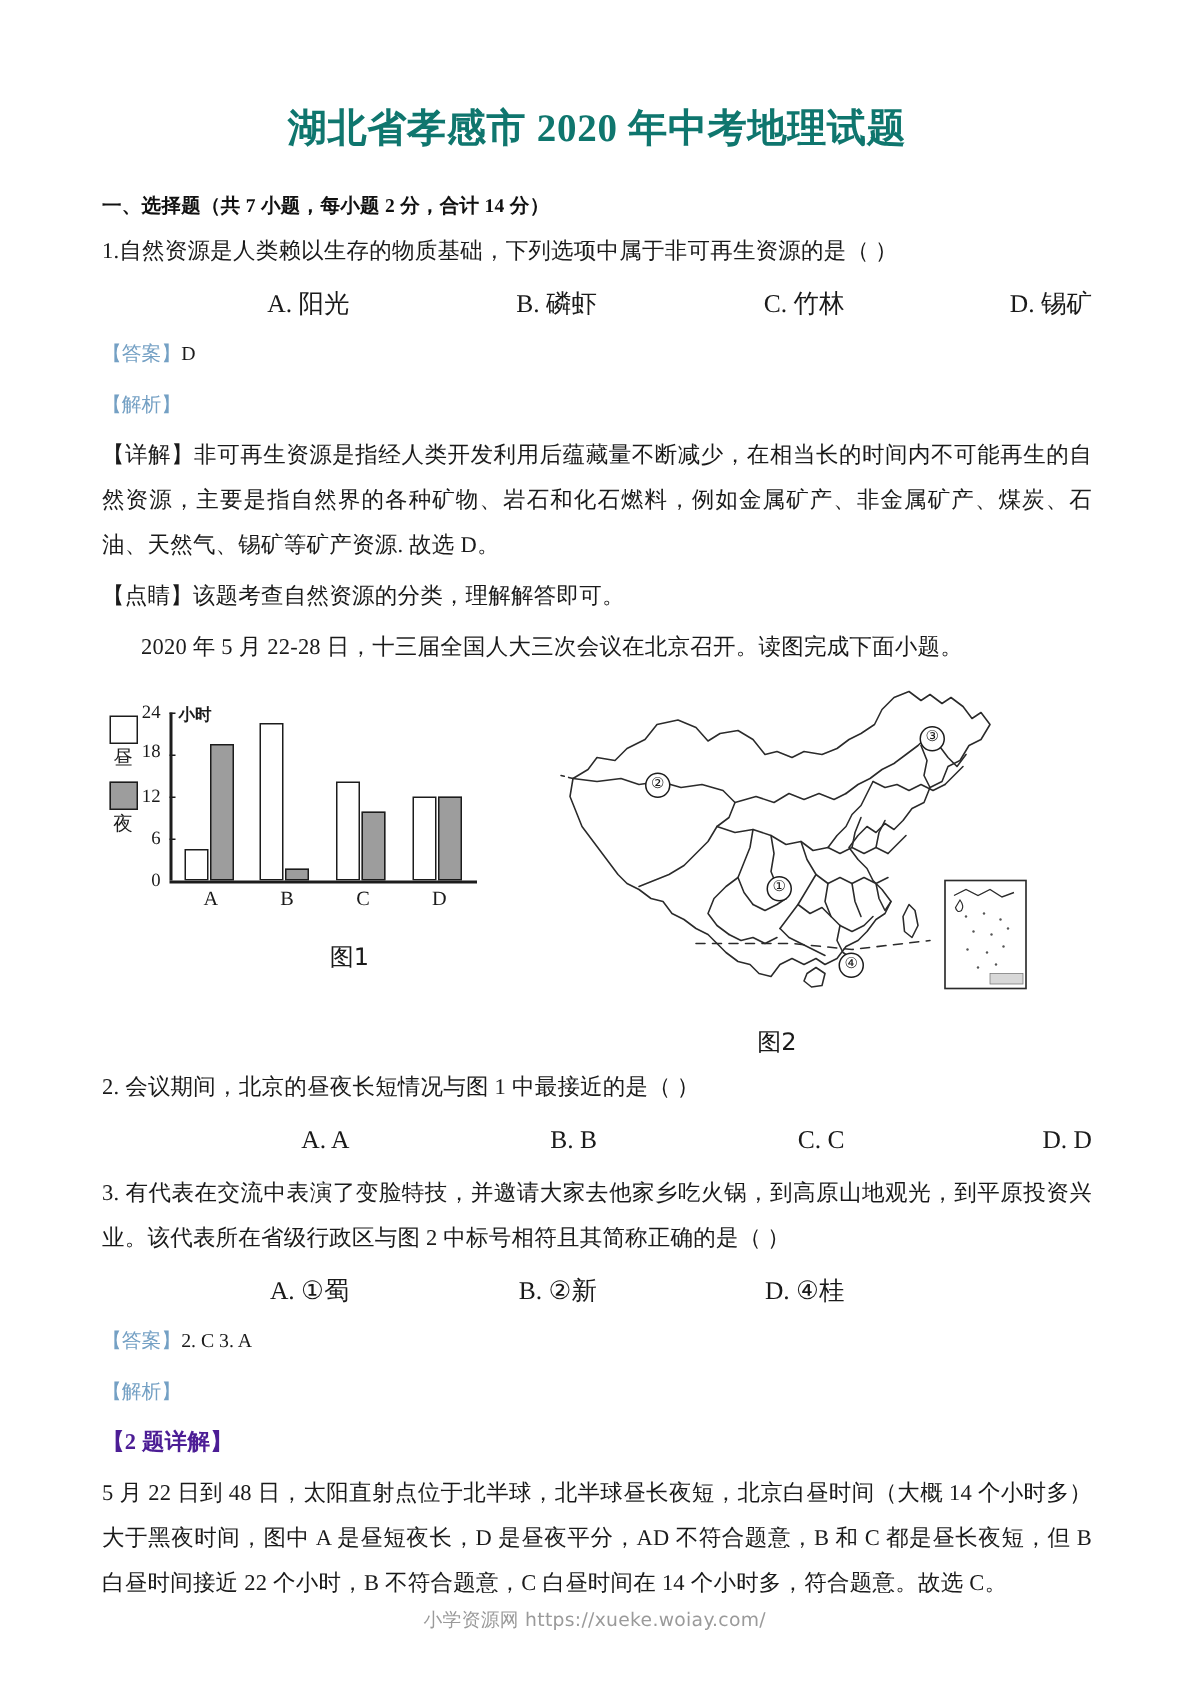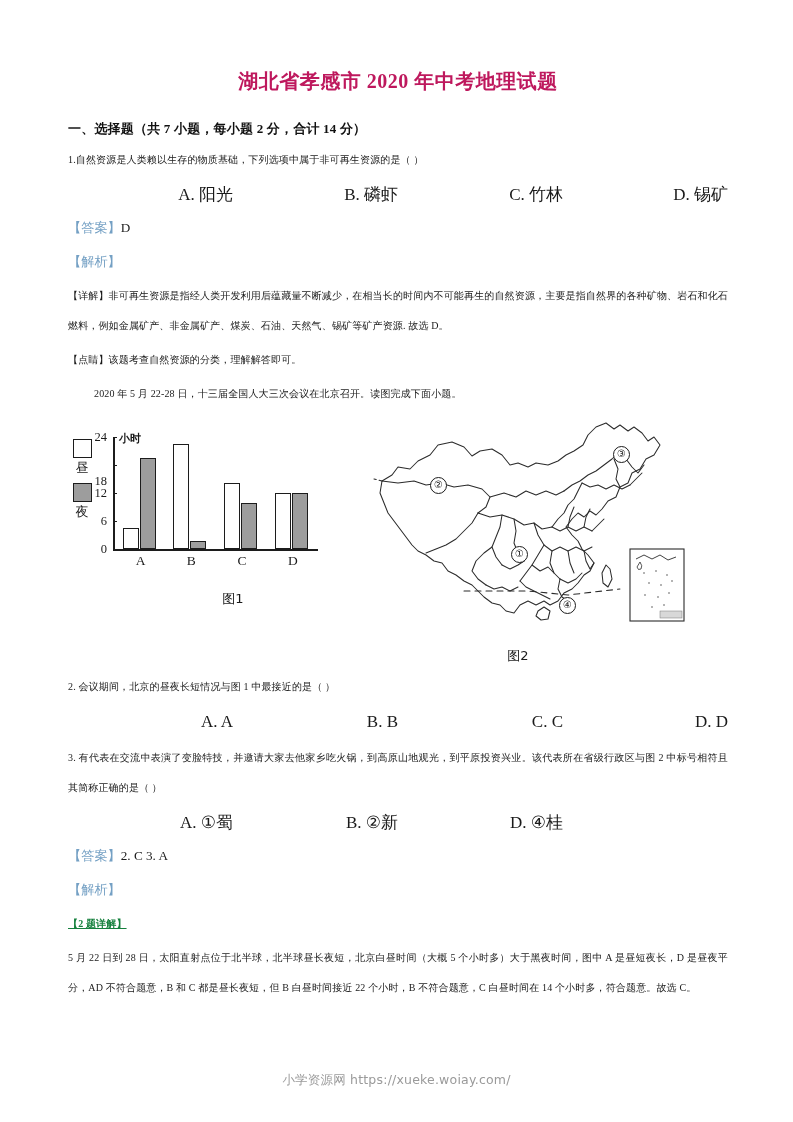--- a/index.html
+++ b/index.html
@@ -23,40 +23,40 @@
   .content {
     position: absolute;
     left: 68px;
     top: 0;
     width: 660px;
   }
 
   
   .doc-title {
     text-align: center;
-    font-size: 20px;
+    font-size: 26px;
     font-weight: bold;
     letter-spacing: 0.5px;
     margin-top: 68px;
     margin-bottom: 0;
-    color: #be185d;
+    color: #0f766e;
   }
 
   
   .section-heading {
     font-size: 13px;
     font-weight: bold;
     margin-top: 25px;
     letter-spacing: 0.2px;
     color: #111;
   }
 
   
   .para {
-    font-size: 10px;
+    font-size: 15px;
     line-height: 30px;
     margin: 4px 0 0 0;
     text-align: justify;
     letter-spacing: 0.15px;
   }
   .para.indent {
     text-indent: 26px;
   }
   .para.q-stem {
     margin-top: 7px;
@@ -80,22 +80,21 @@
     color: #74a0c4;
     font-size: 13.2px;
     line-height: 30px;
     margin-top: 4px;
   }
   .blue-label .val {
     color: #1a1a1a;
   }
   .bold-label {
     font-weight: bold;
-    color: #15803d;
-    text-decoration: underline;
+    color: #4c1d95;
   }
 
   
   .figures {
     position: relative;
     height: 250px;
     margin-top: 6px;
   }
 
   
@@ -216,21 +215,21 @@
   .x-label {
     position: absolute;
     top: 0;
     width: 36px;
     text-align: center;
     font-size: 13.5px;
     font-family: "Liberation Serif", serif;
   }
   .fig-caption {
     text-align: center;
-    font-size: 13px;
+    font-size: 16px;
     margin-top: 16px;
     font-family: "DejaVu Sans", sans-serif;
   }
   .fig1 .fig-caption { padding-left: 46px; }
 
   
   .fig2 {
     position: absolute;
     left: 300px;
     top: 0px;
@@ -310,21 +309,21 @@
           </div>
 
           <div class="plot">
             <div class="y-axis-line"></div>
             <div class="x-axis-line"></div>
             <div class="unit-label">小时</div>
             <div class="y-ticks">
               <div class="y-tick" style="top:112px">0</div>
               <div class="y-tick" style="top:84px">6</div>
               <div class="y-tick" style="top:56px">12</div>
-              <div class="y-tick" style="top:44px">18</div>
+              <div class="y-tick" style="top:26px">18</div>
               <div class="y-tick" style="top:0px">24</div>
             </div>
             <div class="y-tick-mark" style="top:84px"></div>
             <div class="y-tick-mark" style="top:56px"></div>
             <div class="y-tick-mark" style="top:28px"></div>
             <div class="y-tick-mark" style="top:0px"></div>
 
             <div class="bars" id="bars">
                 <div class="group" style="left: 8px;">
                   <div class="bar day" style="height: 21px;"></div>
@@ -457,18 +456,18 @@
       <span class="opt">B. ②新</span>
       <span class="opt">D. ④桂</span>
     </div>
 
     <div class="blue-label"><span>【答案】</span><span class="val">2. C        3. A</span></div>
 
     <div class="blue-label">【解析】</div>
 
     <div class="para bold-label">【2 题详解】</div>
 
-    <div class="para">5 月 22 日到 28 日，太阳直射点位于北半球，北半球昼长夜短，北京白昼时间（大概 5 个小时多）大于黑夜时间，图中 A 是昼短夜长，D 是昼夜平分，AD 不符合题意，B 和 C 都是昼长夜短，但 B 白昼时间接近 22 个小时，B 不符合题意，C 白昼时间在 14 个小时多，符合题意。故选 C。</div>
+    <div class="para">5 月 22 日到 48 日，太阳直射点位于北半球，北半球昼长夜短，北京白昼时间（大概 14 个小时多）大于黑夜时间，图中 A 是昼短夜长，D 是昼夜平分，AD 不符合题意，B 和 C 都是昼长夜短，但 B 白昼时间接近 22 个小时，B 不符合题意，C 白昼时间在 14 个小时多，符合题意。故选 C。</div>
 
   </div>
 
   <div class="footer">小学资源网 https://xueke.woiay.com/</div>
 </div>
 
 </body></html>

